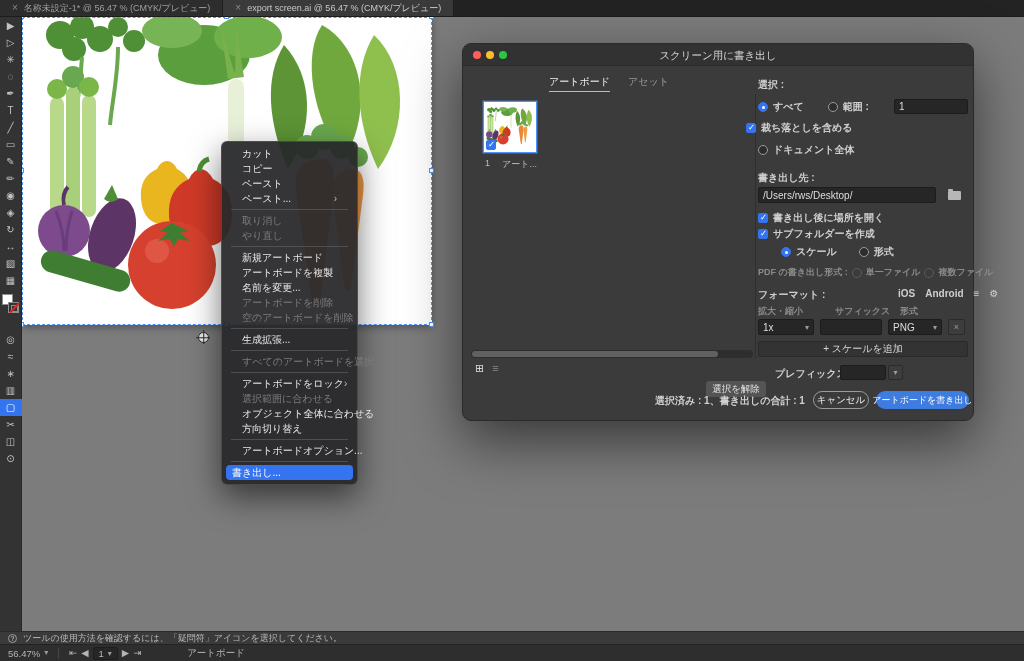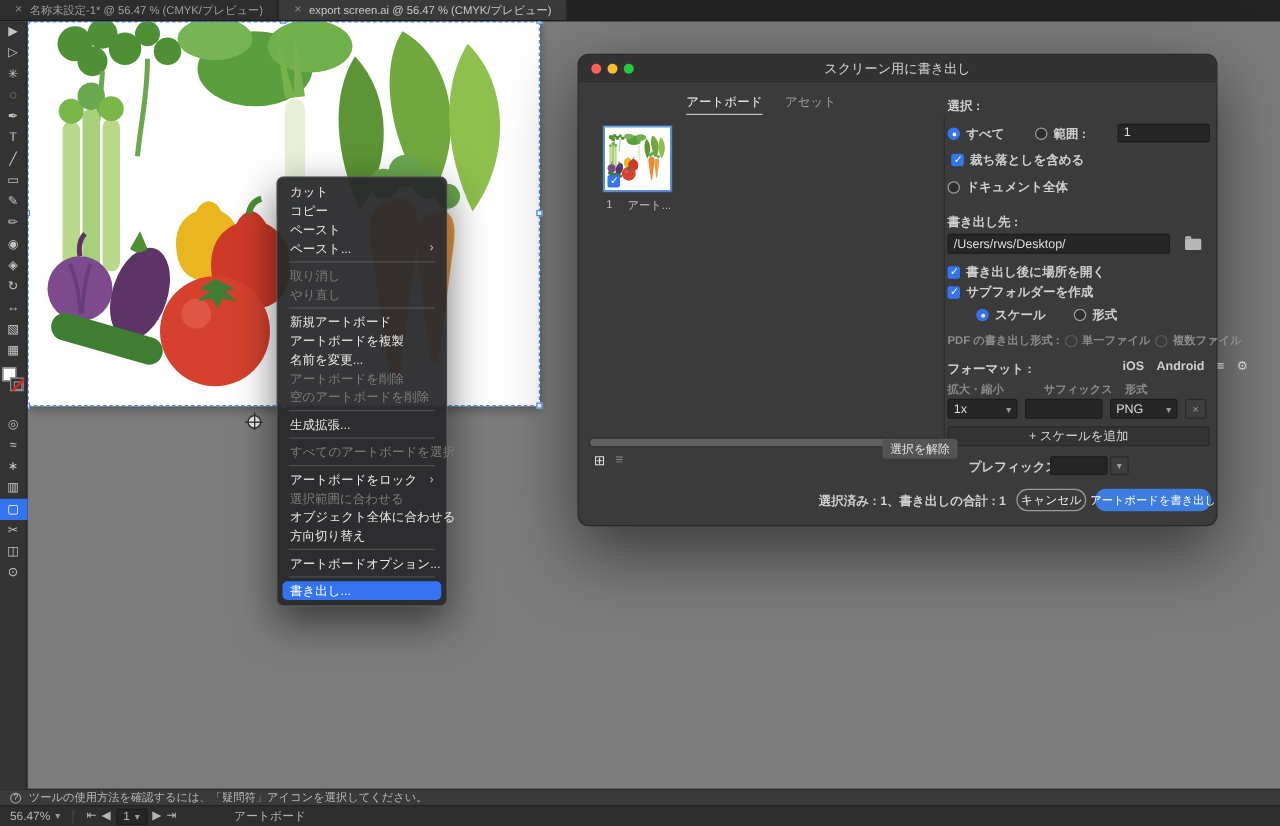--- a/index.html
+++ b/index.html
@@ -43,21 +43,21 @@
   .move-anchor::before { content:""; position:absolute; left:50%; top:-3px; width:1.5px; height:14px;
     background:#2b2b2b; transform:translateX(-50%); }
   .move-anchor::after { content:""; position:absolute; top:50%; left:-3px; height:1.5px; width:14px;
     background:#2b2b2b; transform:translateY(-50%); }
 
   
   .context-menu { position:absolute; left:221px; top:141px; width:137px; background:rgba(40,40,44,0.94);
     border:1px solid rgba(110,110,110,.45); border-radius:6px; padding:4px 0;
     box-shadow:0 12px 32px rgba(0,0,0,.55); z-index:30; }
   .menu-item { display:flex; justify-content:space-between; align-items:center; height:15px;
-    padding:0 10px; font-size:10px; color:#e8e8e8; white-space:nowrap; }
+    padding:0 20px; font-size:10px; color:#e8e8e8; white-space:nowrap; }
   .menu-item.disabled { color:#7c7c7c; }
   .menu-item.highlight { background:#3574f0; margin:0 4px; padding:0 6px; border-radius:4px; color:#fff; }
   .menu-sep { height:1px; background:#6a6a6a; opacity:.55; margin:3px 9px; }
   .mi-sub { visibility:hidden; color:#bdbdbd; }
   .menu-item.submenu .mi-sub { visibility:visible; }
 
   
   .dialog { position:absolute; left:462px; top:43px; width:512px; height:378px; background:#3b3b3b;
     border:1px solid #2a2a2a; border-radius:9px; box-shadow:0 20px 55px rgba(0,0,0,.55); z-index:20; }
   .dlg-titlebar { position:absolute; left:0; top:0; right:0; height:22px; background:#323232;
@@ -427,21 +427,21 @@
     <div class="row" style="left:295px; top:56px;">
       <span class="radio on"></span>
       <span>すべて</span>
       <span style="width:14px;"></span>
       <span class="radio"></span>
       <span>範囲 :</span>
     </div>
     <div class="field" style="position:absolute; left:431px; top:55px; width:74px; height:15px;">
       <span>1</span>
     </div>
-    <div class="row" style="left:298px; top:77px;">
+    <div class="row" style="left:283px; top:77px;">
       <span class="cb on"></span>
       <span>裁ち落としを含める</span>
     </div>
     <div class="row" style="left:295px; top:99px;">
       <span class="radio"></span>
       <span>ドキュメント全体</span>
     </div>
 
     <div class="row" style="left:295px; top:127px;">
       <span>書き出し先 :</span>
@@ -506,21 +506,21 @@
       <span class="caret">▾</span>
     </div>
     <div class="xbtn" style="position:absolute; left:485px; top:275px; width:17px; height:16px;">
       <span>×</span>
     </div>
 
     <div class="addscale">
       <span>+ スケールを追加</span>
     </div>
 
-    <div class="btn-flat" style="position:absolute; left:243px; top:307px; width:60px; height:16px;">
+    <div class="btn-flat" style="position:absolute; left:243px; top:337px; width:60px; height:16px;">
       <span>選択を解除</span>
     </div>
     <div class="row" style="left:312px; top:323px;">
       <span>プレフィックス :</span>
     </div>
     <div class="field" style="position:absolute; left:377px; top:321px; width:46px; height:15px;">
       <span></span>
     </div>
     <div class="xbtn" style="position:absolute; left:425px; top:321px; width:15px; height:15px;">
       <span class="caret">▾</span>

